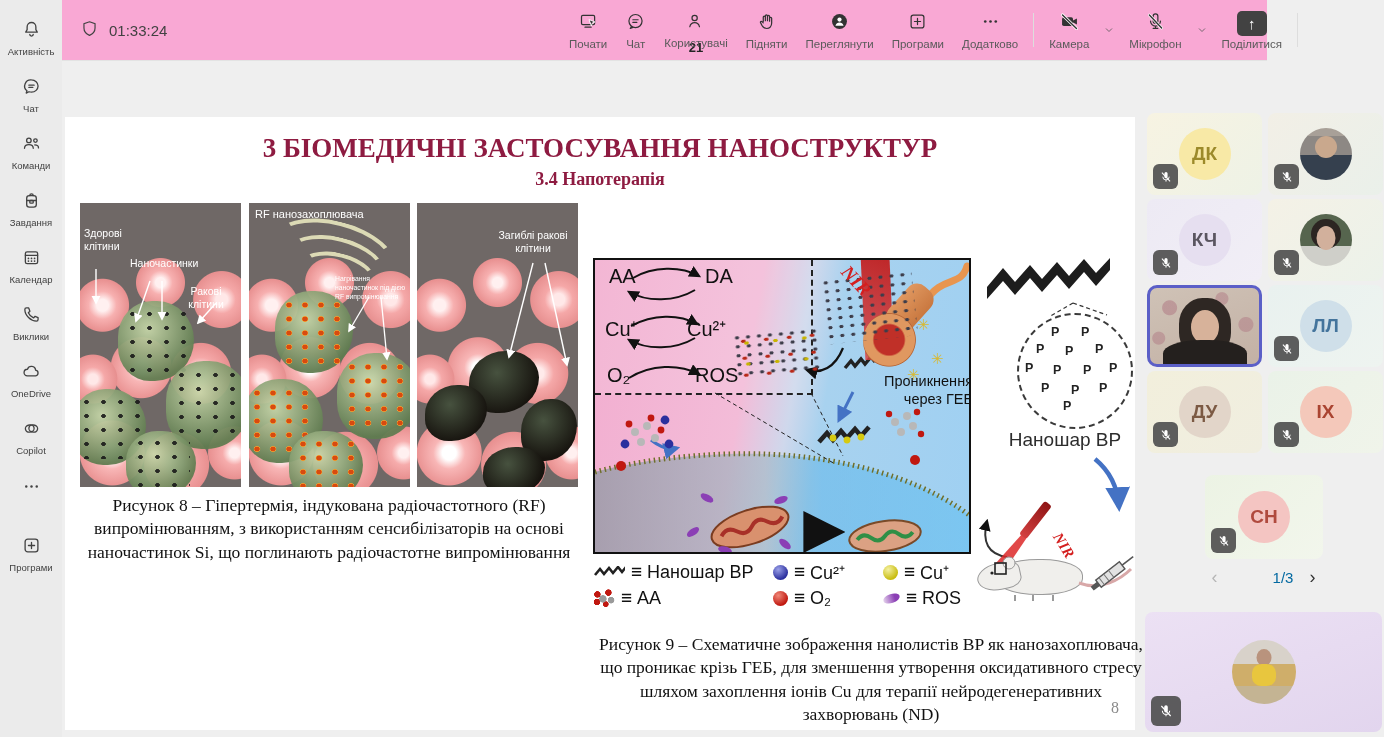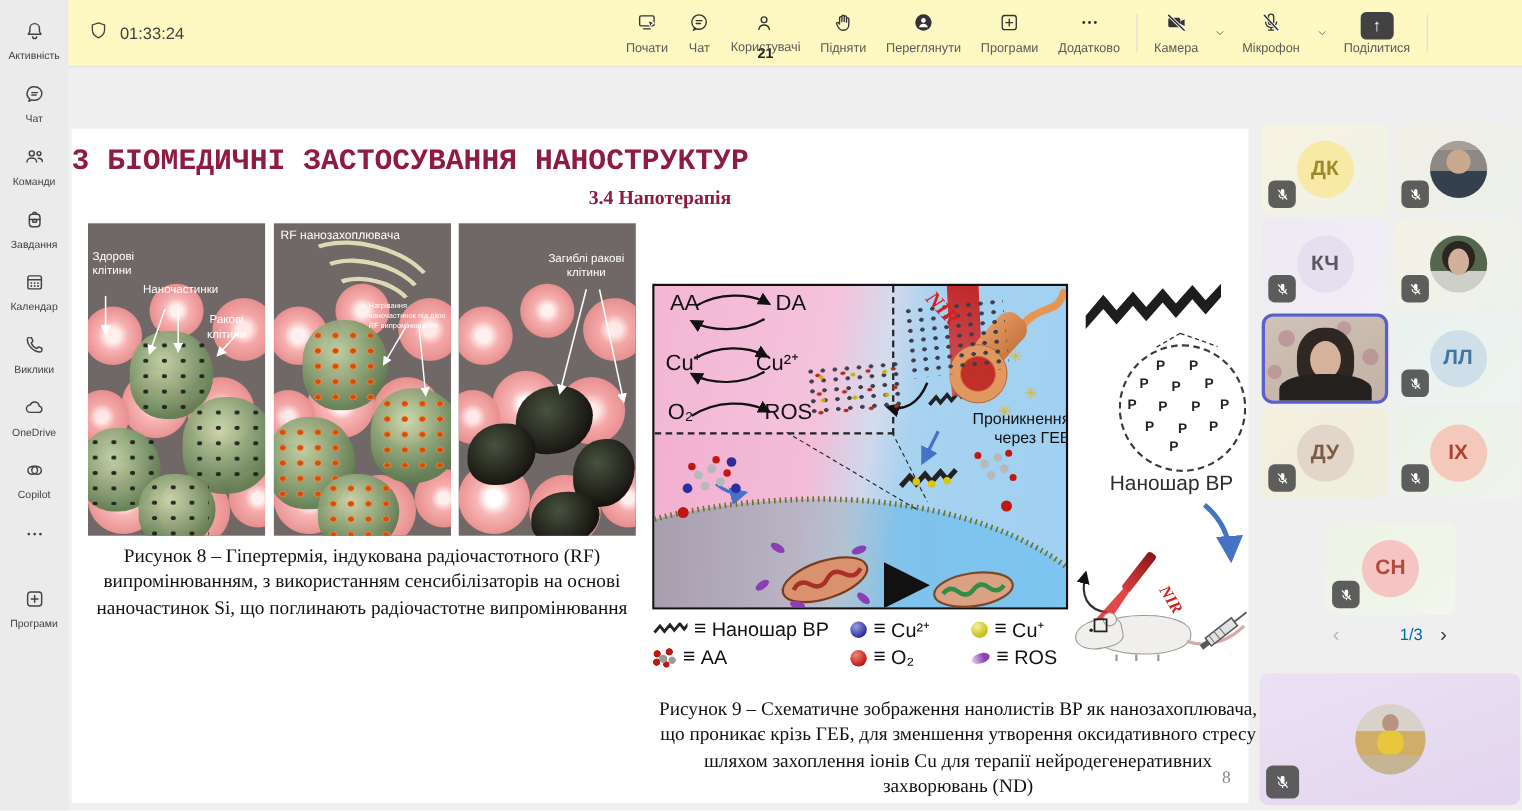--- a/index.html
+++ b/index.html
@@ -7,41 +7,41 @@
        font-family:"Liberation Sans",sans-serif;color:#242424;}
   
   .sidebar{position:absolute;left:0;top:0;width:62px;height:737px;background:#ebebeb;z-index:6;
            display:flex;flex-direction:column;align-items:center;padding-top:9px;box-sizing:border-box;}
   .sb-item{width:62px;height:57px;display:flex;flex-direction:column;align-items:center;justify-content:center;
            gap:3px;cursor:pointer;}
   .sb-item svg{width:21px;height:21px;stroke:#424242;fill:none;stroke-width:1.5;stroke-linecap:round;stroke-linejoin:round;}
   .sb-label{font-size:9.5px;color:#424242;line-height:1;}
   .sb-item.more{height:46px;}
   
-  .topbar{position:absolute;left:62px;top:0;width:1322px;height:60px;background:#fef9c3;
+  .topbar{position:absolute;left:62px;top:0;width:1205px;height:60px;background:#f9a8d4;
           border-bottom:1px solid #e3e3e3;z-index:5;}
   .tb-left{position:absolute;left:18px;top:0;height:60px;display:flex;align-items:center;gap:10px;}
   .tb-left svg{width:19px;height:19px;stroke:#424242;fill:none;stroke-width:1.5;}
   .timer{font-size:15px;color:#424242;}
   .tb-actions{position:absolute;left:498px;top:0;height:60px;display:flex;align-items:center;}
   .tb-item{display:flex;flex-direction:column;align-items:center;justify-content:center;gap:2px;
            padding:0 9px;height:60px;cursor:pointer;}
   .tb-item svg{width:21px;height:21px;stroke:#333;fill:none;stroke-width:1.4;stroke-linecap:round;stroke-linejoin:round;}
   .tb-label{font-size:11.5px;color:#5a5a5a;white-space:nowrap;}
   .tb-iconrow{display:flex;align-items:center;gap:4px;height:24px;flex-direction:column;}
   .tb-badge{font-size:13px;font-weight:bold;color:#242424;}
   .tb-sep{width:1px;height:34px;background:#ddd;margin:0 6px;}
   .chev{width:22px;height:60px;display:flex;align-items:center;justify-content:center;cursor:pointer;}
   .chev svg{width:12px;height:12px;stroke:#555;fill:none;stroke-width:1.6;}
   .sharebox{width:30px;height:25px;background:#424242;border-radius:5px;display:flex;align-items:center;justify-content:center;
             color:#fff;font-size:15px;font-weight:bold;line-height:1;}
   
   .slide{position:absolute;left:65px;top:117px;width:1070px;height:613px;background:#fff;z-index:2;
          font-family:"Liberation Serif",serif;}
-  .sl-title{position:absolute;left:0;top:16px;width:100%;text-align:left;font-size:27px;font-weight:bold;color:#8e1b41;font-family:Liberation Mono, monospace;}
+  .sl-title{position:absolute;left:0;top:16px;width:100%;text-align:center;font-size:27px;font-weight:bold;color:#8e1b41;}
   .sl-sub{position:absolute;left:0;top:52px;width:100%;text-align:center;font-size:18px;font-weight:bold;color:#8e1b41;}
   
   .panel{position:absolute;top:86px;width:161px;height:284px;background:#6f6866;overflow:hidden;}
   .cells{position:absolute;inset:0;background-image:
     radial-gradient(circle at 14% 36%, #fff0f0 0 6px, #f7b0b0 14px, #e89090 26px, rgba(0,0,0,0) 27px),
     radial-gradient(circle at 50% 28%, #fff0f0 0 5px, #f7b0b0 12px, #e89090 24px, rgba(0,0,0,0) 25px),
     radial-gradient(circle at 88% 34%, #ffe8e8 0 6px, #f5a8a8 14px, #e79090 28px, rgba(0,0,0,0) 29px),
     radial-gradient(circle at 8% 62%,  #ffe8e8 0 5px, #f5a8a8 12px, #e79090 24px, rgba(0,0,0,0) 25px),
     radial-gradient(circle at 38% 58%, #ffffff 0 6px, #f8b6b6 14px, #ea9494 30px, rgba(0,0,0,0) 31px),
     radial-gradient(circle at 75% 60%, #ffeaea 0 6px, #f5a8a8 16px, #e89090 30px, rgba(0,0,0,0) 31px),

